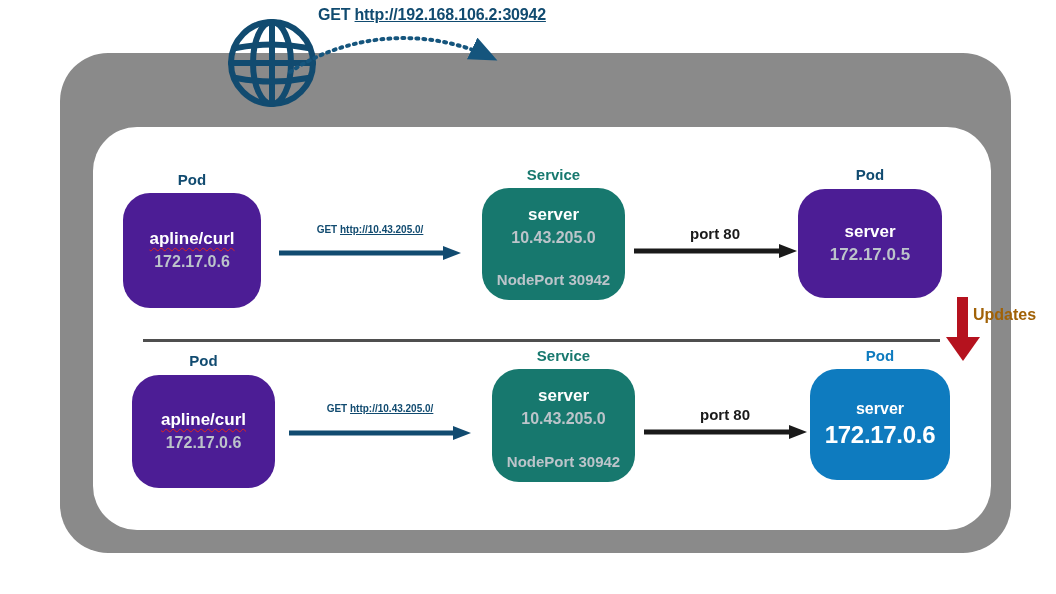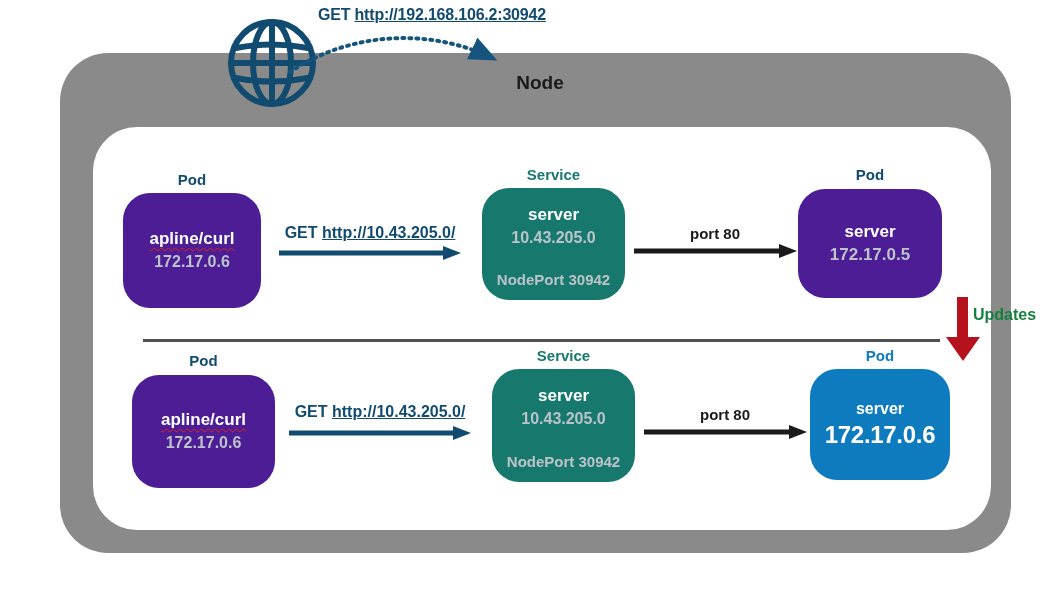--- a/index.html
+++ b/index.html
@@ -23,21 +23,21 @@
 
   .abs { position: absolute; }
   .z3 { z-index: 3; }
   .z4 { z-index: 4; }
 
   
   .blue-bold { color: #114b70; font-weight: bold; }
   .teal-bold { color: #17786e; font-weight: bold; }
   .lightblue-bold { color: #0e7bbf; font-weight: bold; }
   .black-bold { color: #1a1a1a; font-weight: bold; }
-  .red-bold { color: #15803d; font-weight: bold; }
+  .red-bold { color: #a16207; font-weight: bold; }
   .center { text-align: center; }
 
   .top-request { font-size: 16px; letter-spacing: -0.2px; white-space: nowrap; }
   .top-request .url { text-decoration: underline; }
 
   .node-title { font-size: 19px; line-height: 1.4; }
 
   .kind-label { font-size: 15px; text-align: center; }
 
   
@@ -55,21 +55,21 @@
   .lightpod-box .box-name { font-size: 16px; }
   .lightpod-box .box-ip { font-size: 24px; color: #ffffff; letter-spacing: -0.3px; }
   .misspelled {
     text-decoration: underline;
     text-decoration-style: wavy;
     text-decoration-color: #e0241b;
     text-decoration-thickness: 1px;
     text-underline-offset: 3px;
   }
 
-  .req-label { font-size: 16px; white-space: nowrap; }
+  .req-label { font-size: 10px; white-space: nowrap; }
   .req-label .url { text-decoration: underline; }
   .port-label { font-size: 15px; }
 
   
   .separator {
     position: absolute; left: 143px; top: 339px; width: 797px; height: 3px;
     background: #4f4f4f; z-index: 3;
   }
 
   
@@ -111,21 +111,20 @@
   <svg class="abs z3" style="left:276px; top:18px;" width="250" height="66" viewBox="0 0 250 66">
     <defs>
       <marker id="ah-sketch" markerWidth="9" markerHeight="8" refX="5.5" refY="3" orient="auto" markerUnits="strokeWidth">
         <path d="M0,0 L7,3 L0,6 z" fill="#15557d"></path>
       </marker>
     </defs>
     <path d="M 14,54 C 70,16 150,8 216,40" fill="none" stroke="#15557d" stroke-width="4" stroke-linecap="round" stroke-dasharray="2 5" marker-end="url(#ah-sketch)"></path>
   </svg>
 
   <div class="abs z3 node-title black-bold center" style="left:440px; top:70px; width:200px;">
-    <div>Node</div>
   </div>
 
   <div class="abs z3 kind-label blue-bold center" style="left:123px; top:171px; width:138px;">Pod</div>
   <div class="box pod-box" style="left:123px; top:193px; width:138px; height:115px;">
     <div class="box-name misspelled">apline/curl</div>
     <div class="box-ip">172.17.0.6</div>
   </div>
 
   <div class="abs z3 req-label blue-bold center" style="left:270px; top:224px; width:200px;">
     <span>GET</span>

